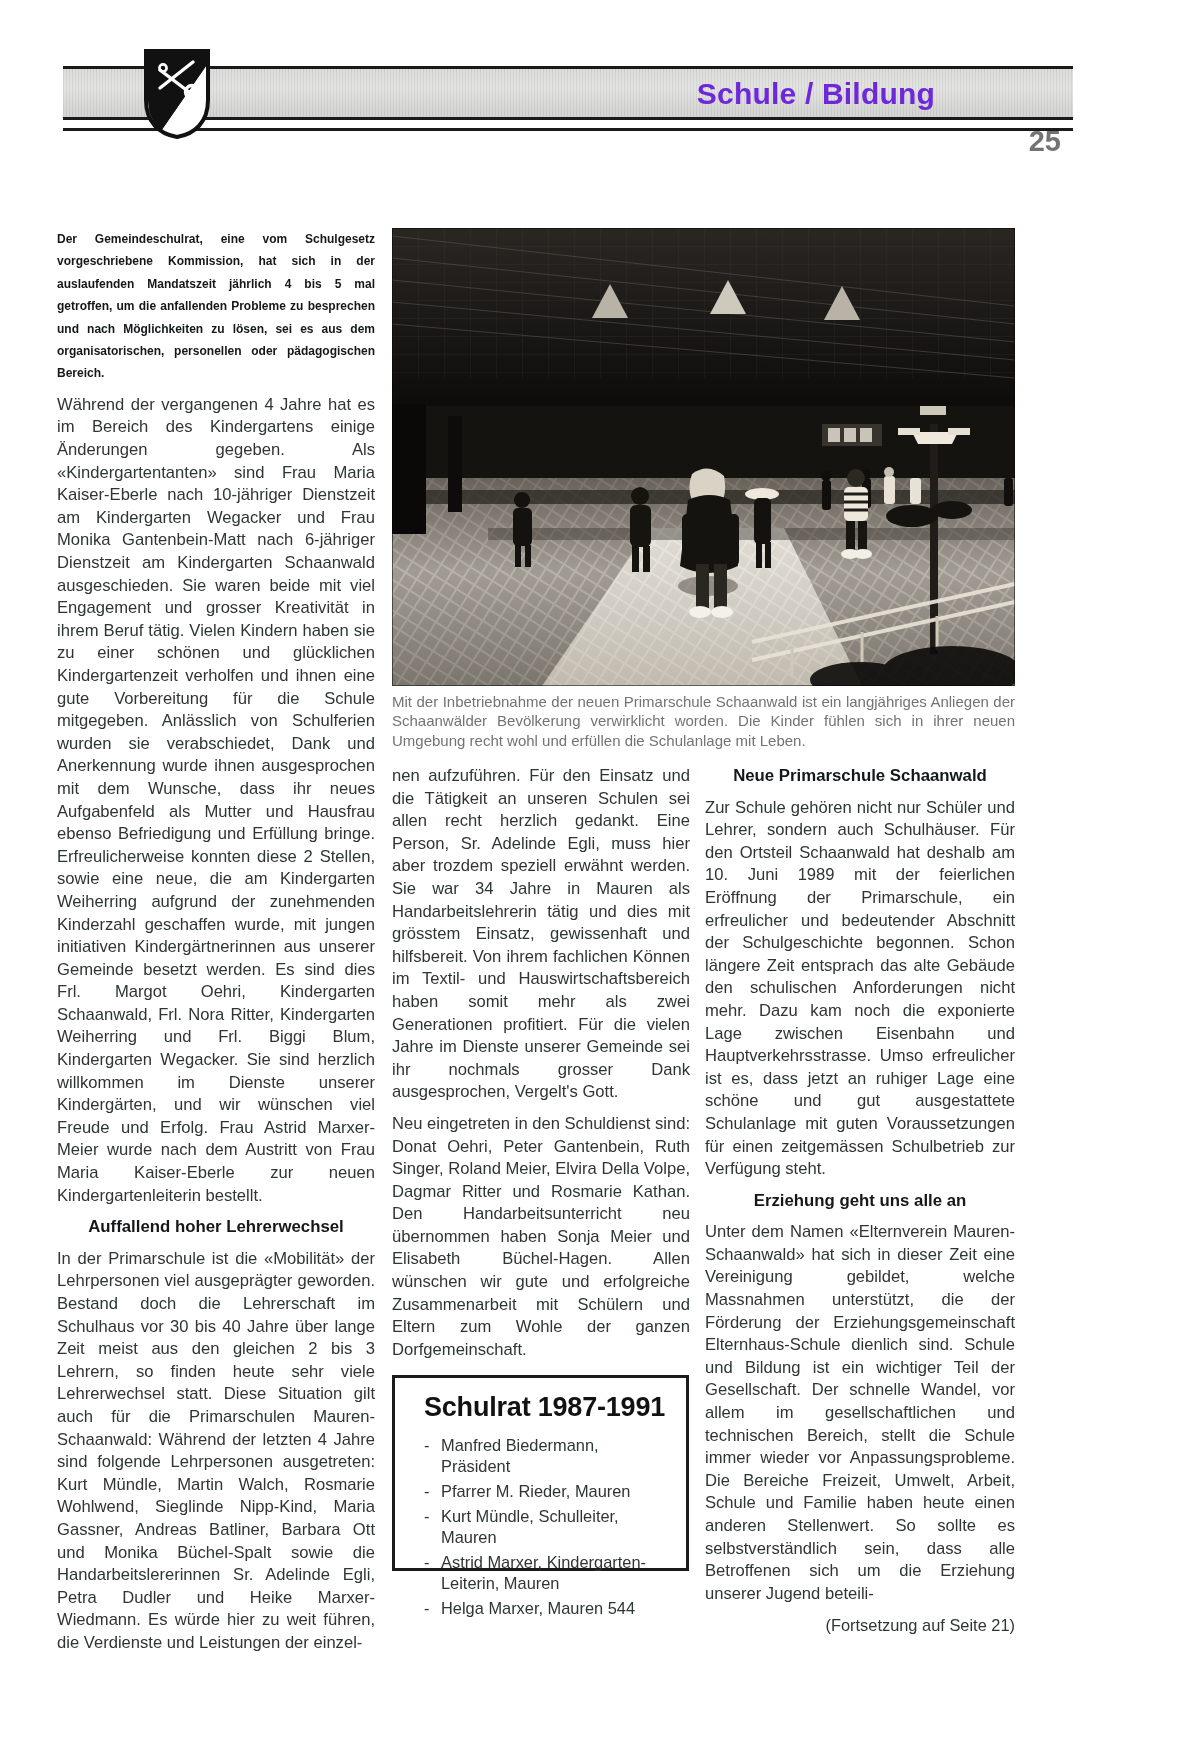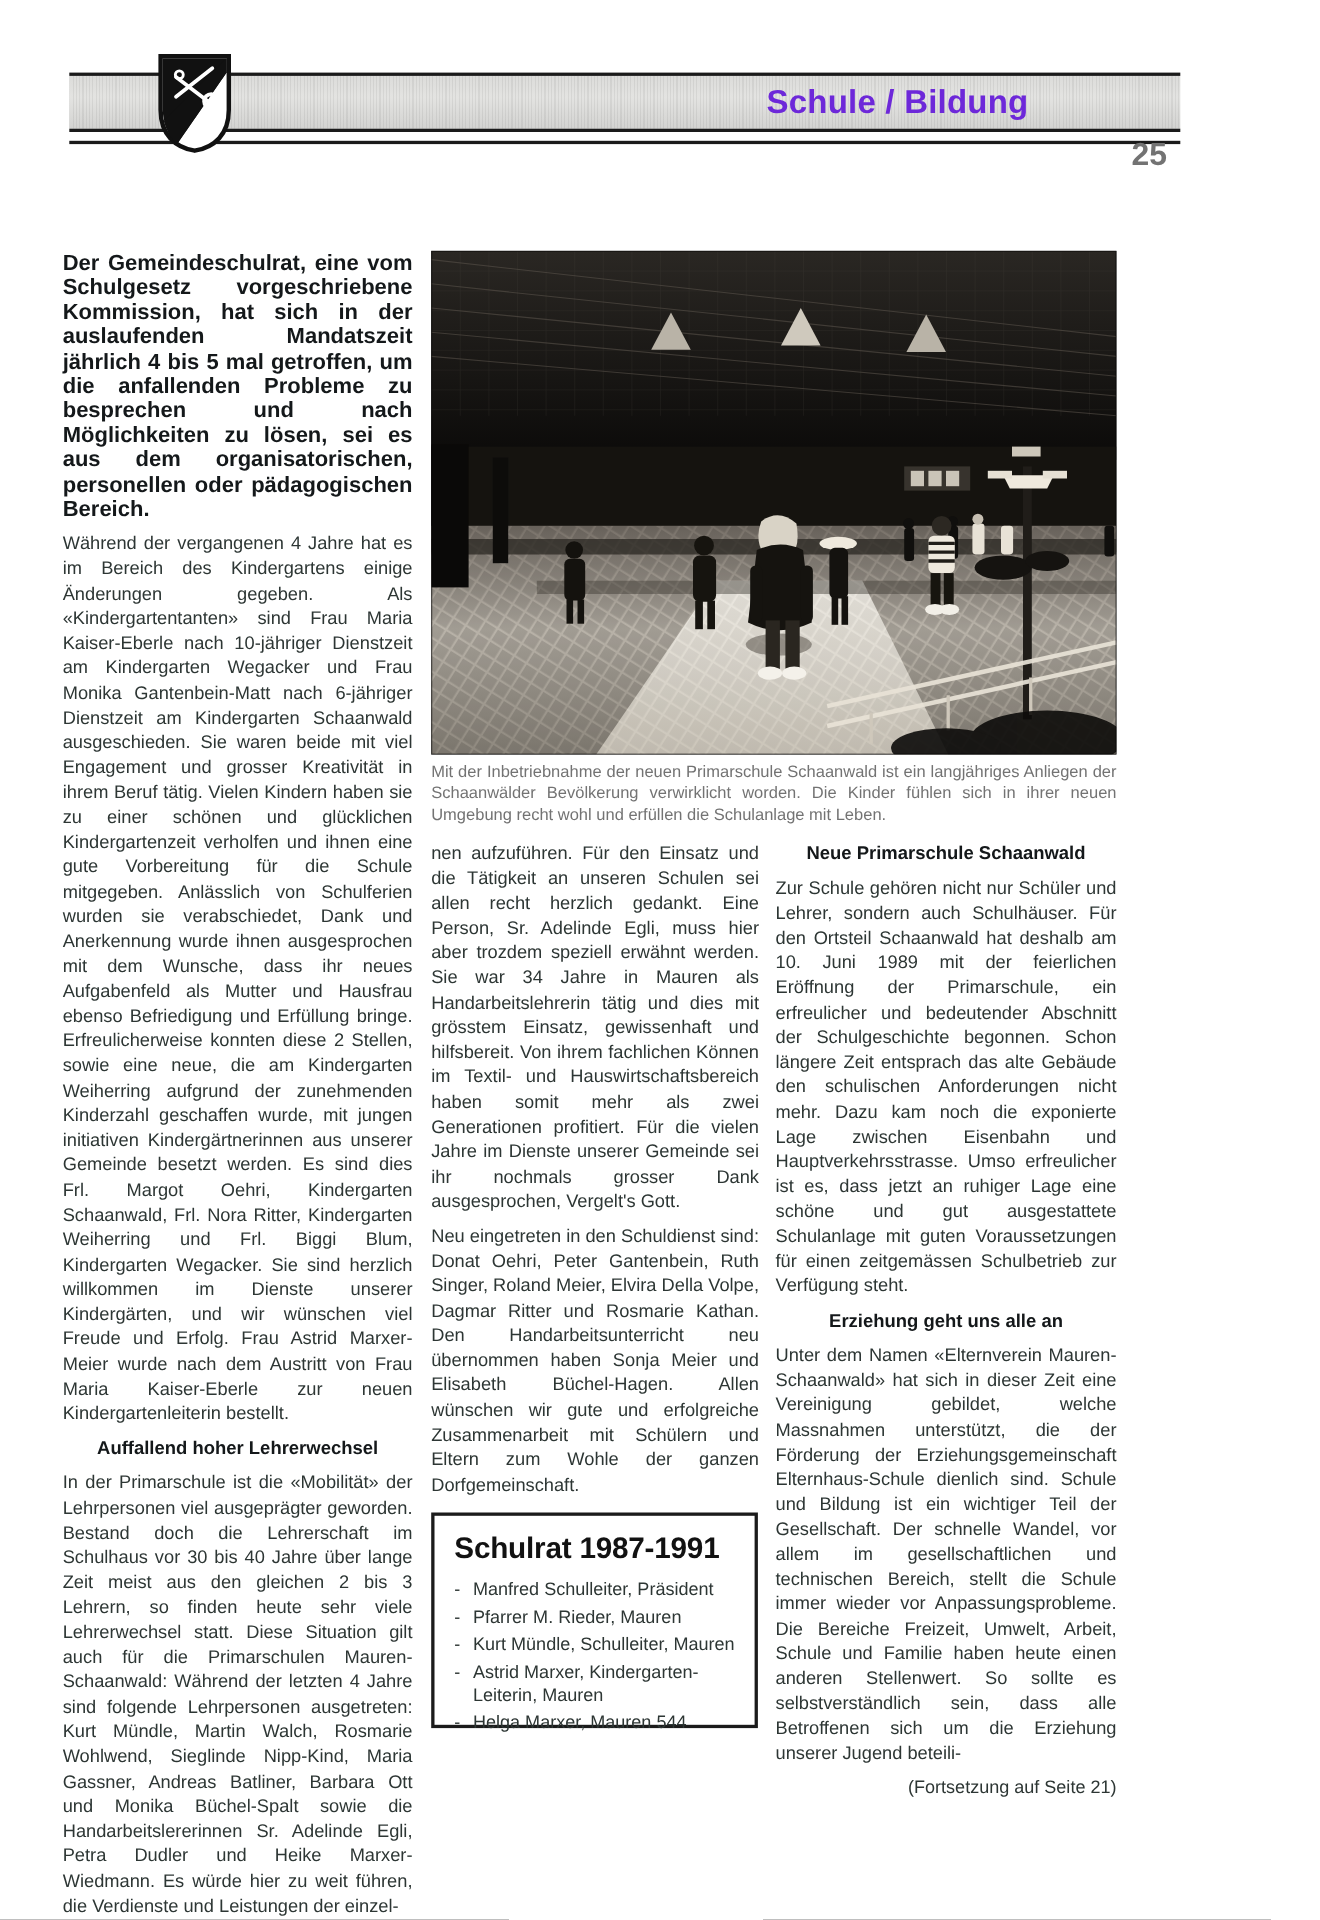--- a/index.html
+++ b/index.html
@@ -111,21 +111,21 @@
     -webkit-hyphens: manual;
     hyphens: manual;
   }
   .col p {
     margin: 0 0 9px 0;
   }
   .col p:last-child { margin-bottom: 0; }
   .lead {
     font-weight: bold;
     color: #14181a;
-    font-size: 20px;
+    font-size: 12px;
     line-height: 22.4px;
   }
   .sec-head {
     font-weight: bold;
     color: #14181a;
     font-size: 16.8px;
     margin: 0 0 3px 0;
     text-align: center;
   }
 
@@ -157,21 +157,21 @@
   
   .box {
     position: absolute;
     left: 392px;
     top: 1375px;
     width: 297px;
     height: 196px;
     border: 3px solid #1b1b1b;
     box-sizing: border-box;
     background: #fff;
-    padding: 14px 16px 10px 18px;
+    padding: 14px 16px 10px 29px;
   }
   .box-title {
     font-size: 27px;
     font-weight: bold;
     color: #121212;
     letter-spacing: -0.2px;
     margin-bottom: 12px;
   }
   .box ul {
     margin: 0;
@@ -385,21 +385,21 @@
   <div class="col" id="col-mid">
     <p>nen aufzuführen. Für den Einsatz und die Tätigkeit an unseren Schulen sei allen recht herzlich gedankt. Eine Person, Sr. Adelinde Egli, muss hier aber trozdem speziell erwähnt werden. Sie war 34 Jahre in Mauren als Handarbeitslehrerin tätig und dies mit grösstem Einsatz, gewissenhaft und hilfsbereit. Von ihrem fachlichen Können im Textil- und Hauswirtschaftsbereich haben somit mehr als zwei Generationen profitiert. Für die vielen Jahre im Dienste unserer Gemeinde sei ihr nochmals grosser Dank ausgesprochen, Vergelt's Gott.</p>
     <p>Neu eingetreten in den Schuldienst sind: Donat Oehri, Peter Gantenbein, Ruth Singer, Roland Meier, Elvira Della Volpe, Dagmar Ritter und Rosmarie Kathan. Den Handarbeitsunterricht neu übernommen haben Sonja Meier und Elisabeth Büchel-Hagen. Allen wünschen wir gute und erfolgreiche Zusammenarbeit mit Schülern und Eltern zum Wohle der ganzen Dorfgemeinschaft.</p>
   </div>
 
   <div class="box">
     <div class="box-title">Schulrat 1987-1991</div>
     <ul>
       <li>
         <span class="dash">-</span>
-        <span>Manfred Schulleiter, Präsident</span>
+        <span>Manfred Biedermann, Präsident</span>
       </li>
       <li>
         <span class="dash">-</span>
         <span>Pfarrer M. Rieder, Mauren</span>
       </li>
       <li>
         <span class="dash">-</span>
         <span>Kurt Mündle, Schulleiter, Mauren</span>
       </li>
       <li>

